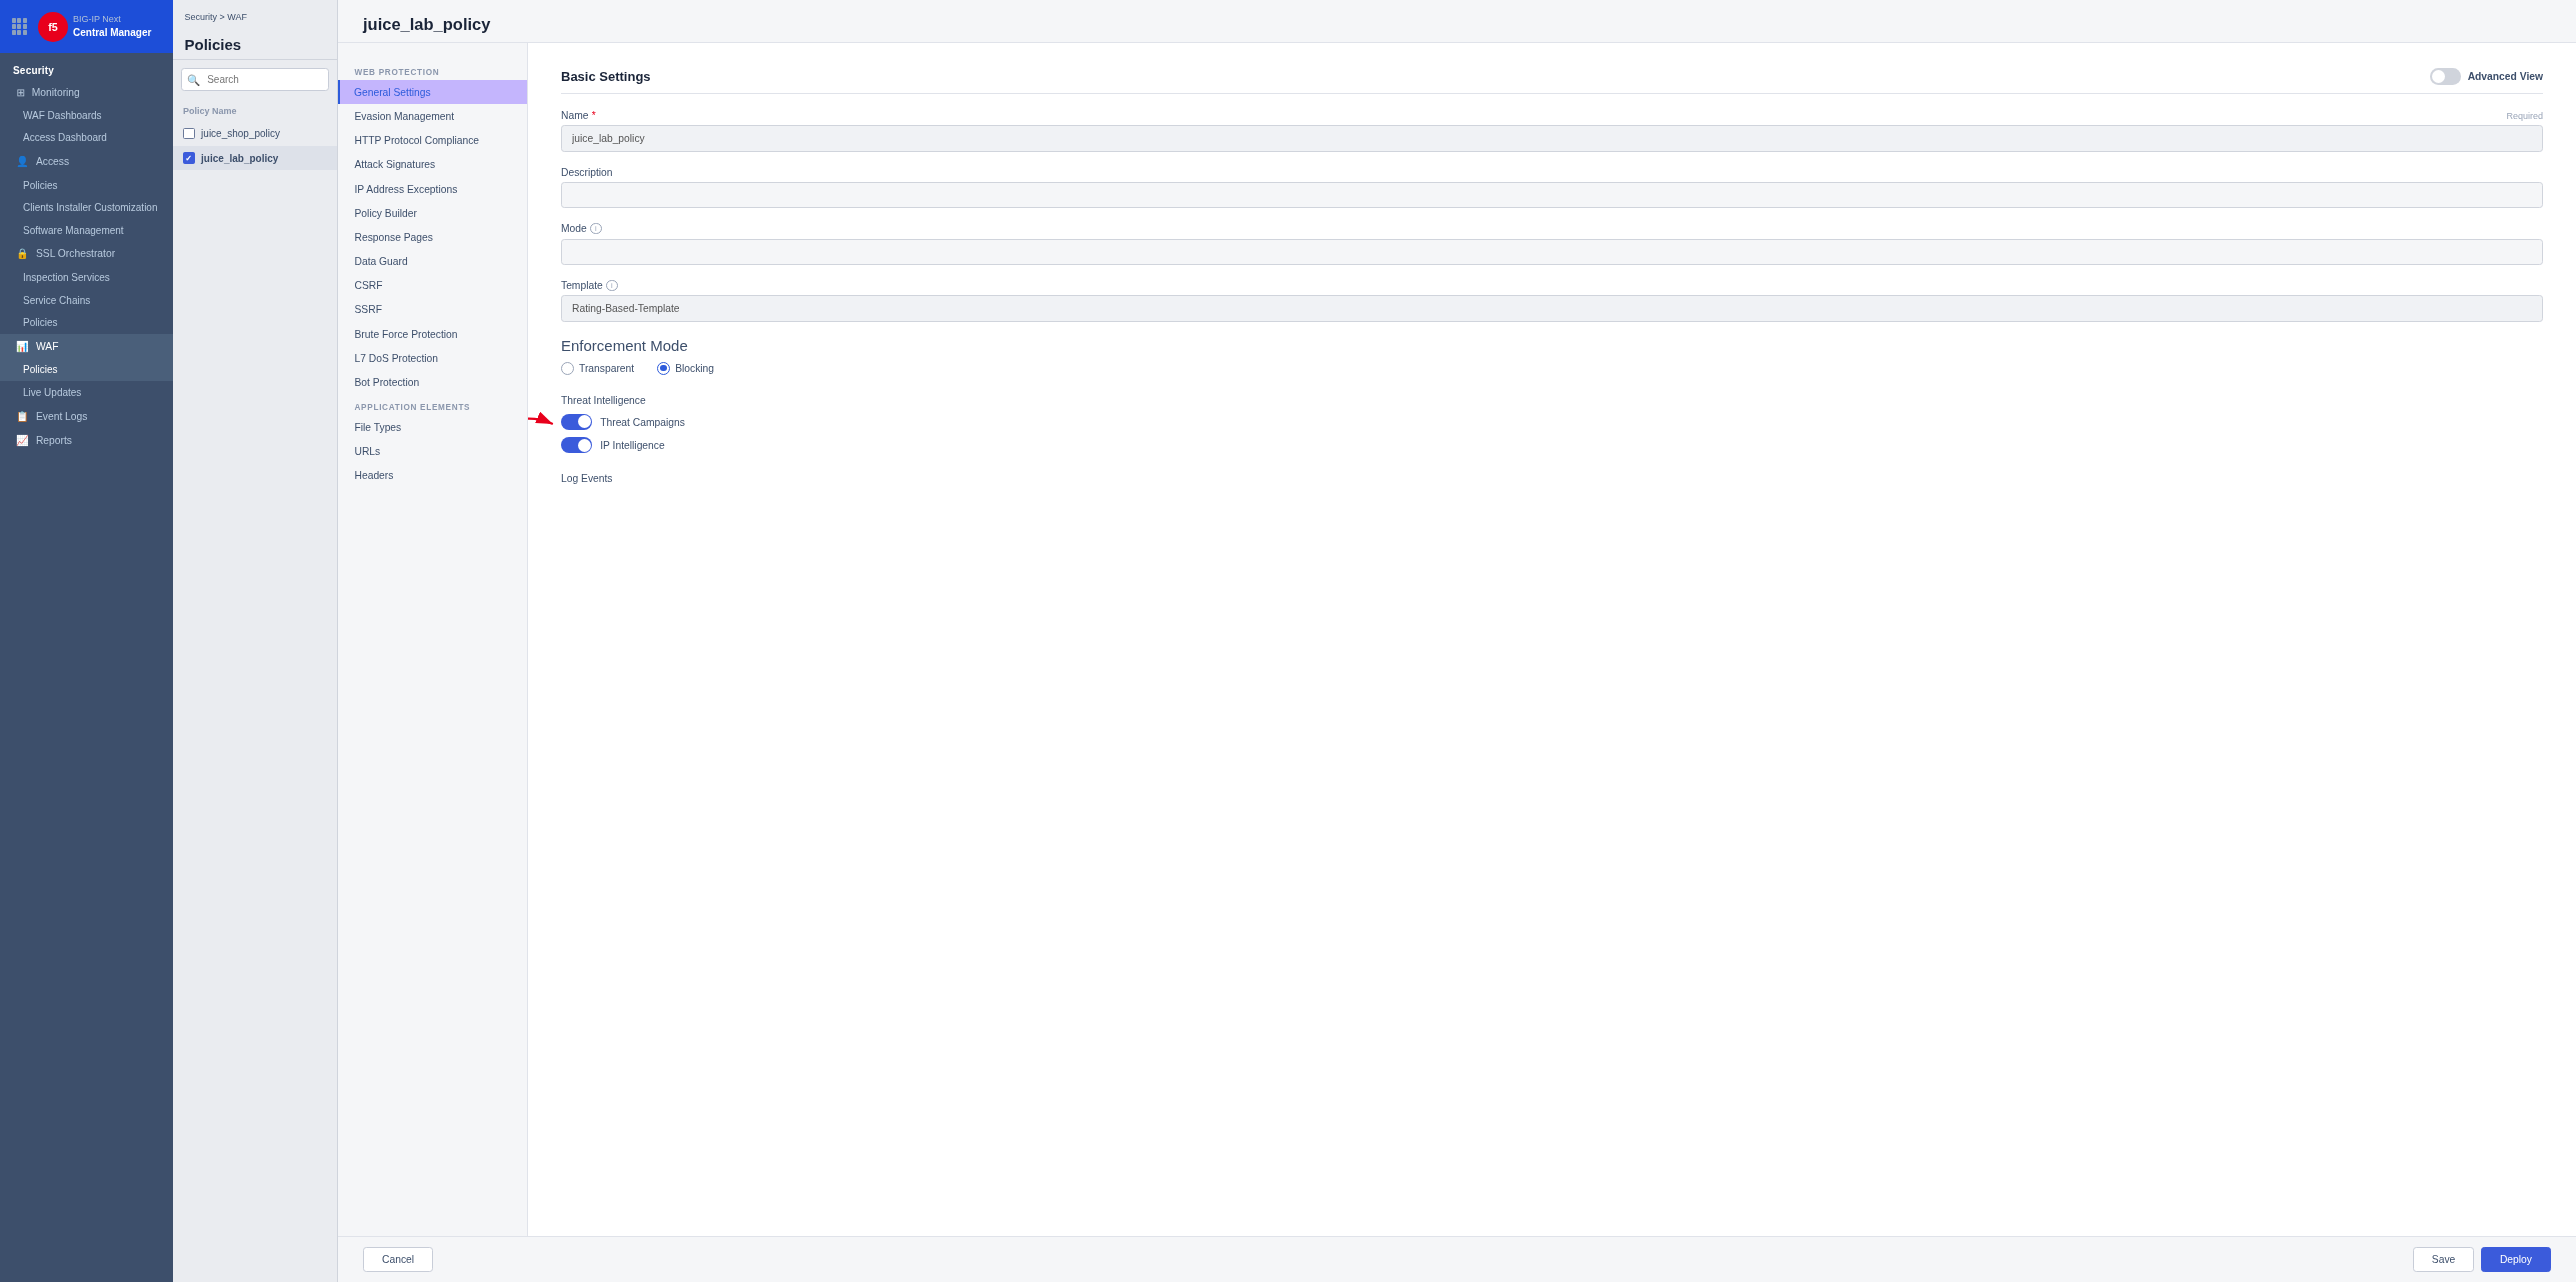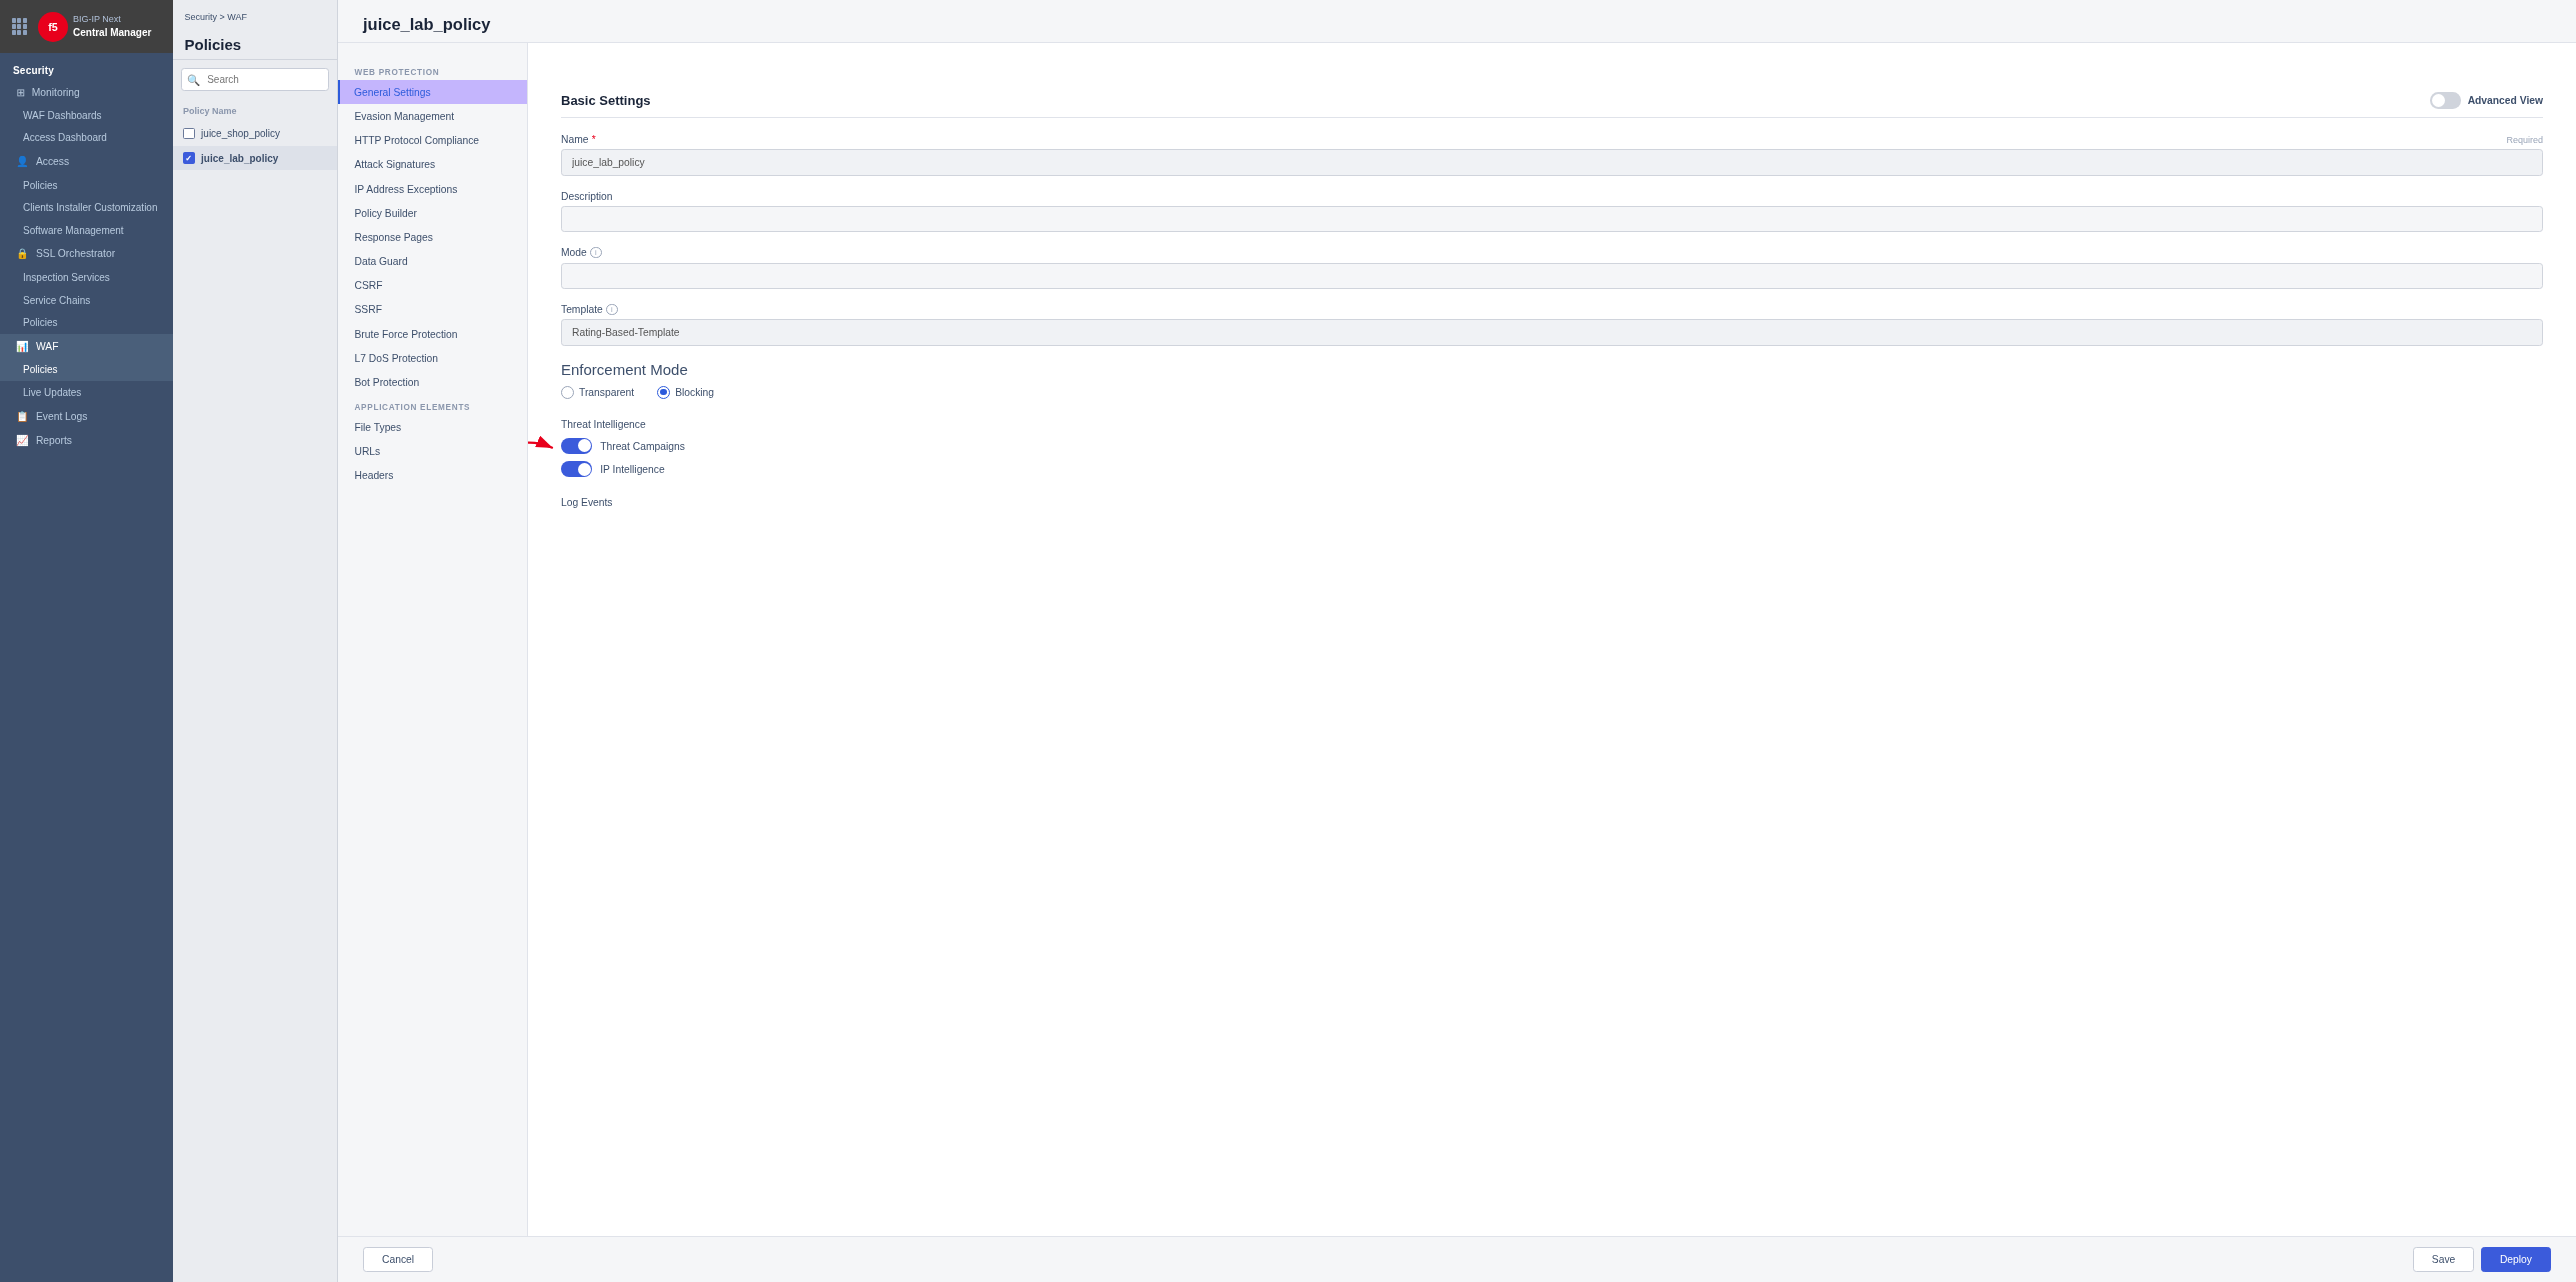--- a/index.html
+++ b/index.html
@@ -13,21 +13,21 @@
       color: #c8d4e8;
       display: flex;
       flex-direction: column;
       overflow-y: auto;
       z-index: 10;
     }
     .sidebar-header {
       display: flex;
       align-items: flex-end;
       padding: 11.5px 11.5px;
-      background: #404040;
+      background: #1d4ed8;
       gap: 8.2px;
     }
     .f5-logo {
       width: 30px; height: 30px;
       background: #e8001c;
       border-radius: 50%;
       display: flex; align-items: center; justify-content: center;
       color: white; font-weight: bold; font-size: 10.7px;
       flex-shrink: 0;
     }
@@ -169,21 +169,21 @@
       overflow-y: auto;
       padding: 25px 33px;
       background: #fff;
       margin: 0;
     }
     .section-title {
       font-size: 13px; font-weight: 600; color: #1a2438;
       padding-bottom: 8.2px;
       border-bottom: 0.8px solid #e0e3ea;
       margin-bottom: 16.5px;
-      display: flex; align-items: center; justify-content: space-between; margin-top: 24px;
+      display: flex; align-items: center; justify-content: space-between;
     }
 
     .advanced-view-toggle {
       display: flex; align-items: center; gap: 6.6px;
       font-size: 10.3px; color: #3d4f6b;
     }
     .toggle-switch {
       width: 31px; height: 16.5px;
       background: #d0d4dc;
       border-radius: 8.2px;

